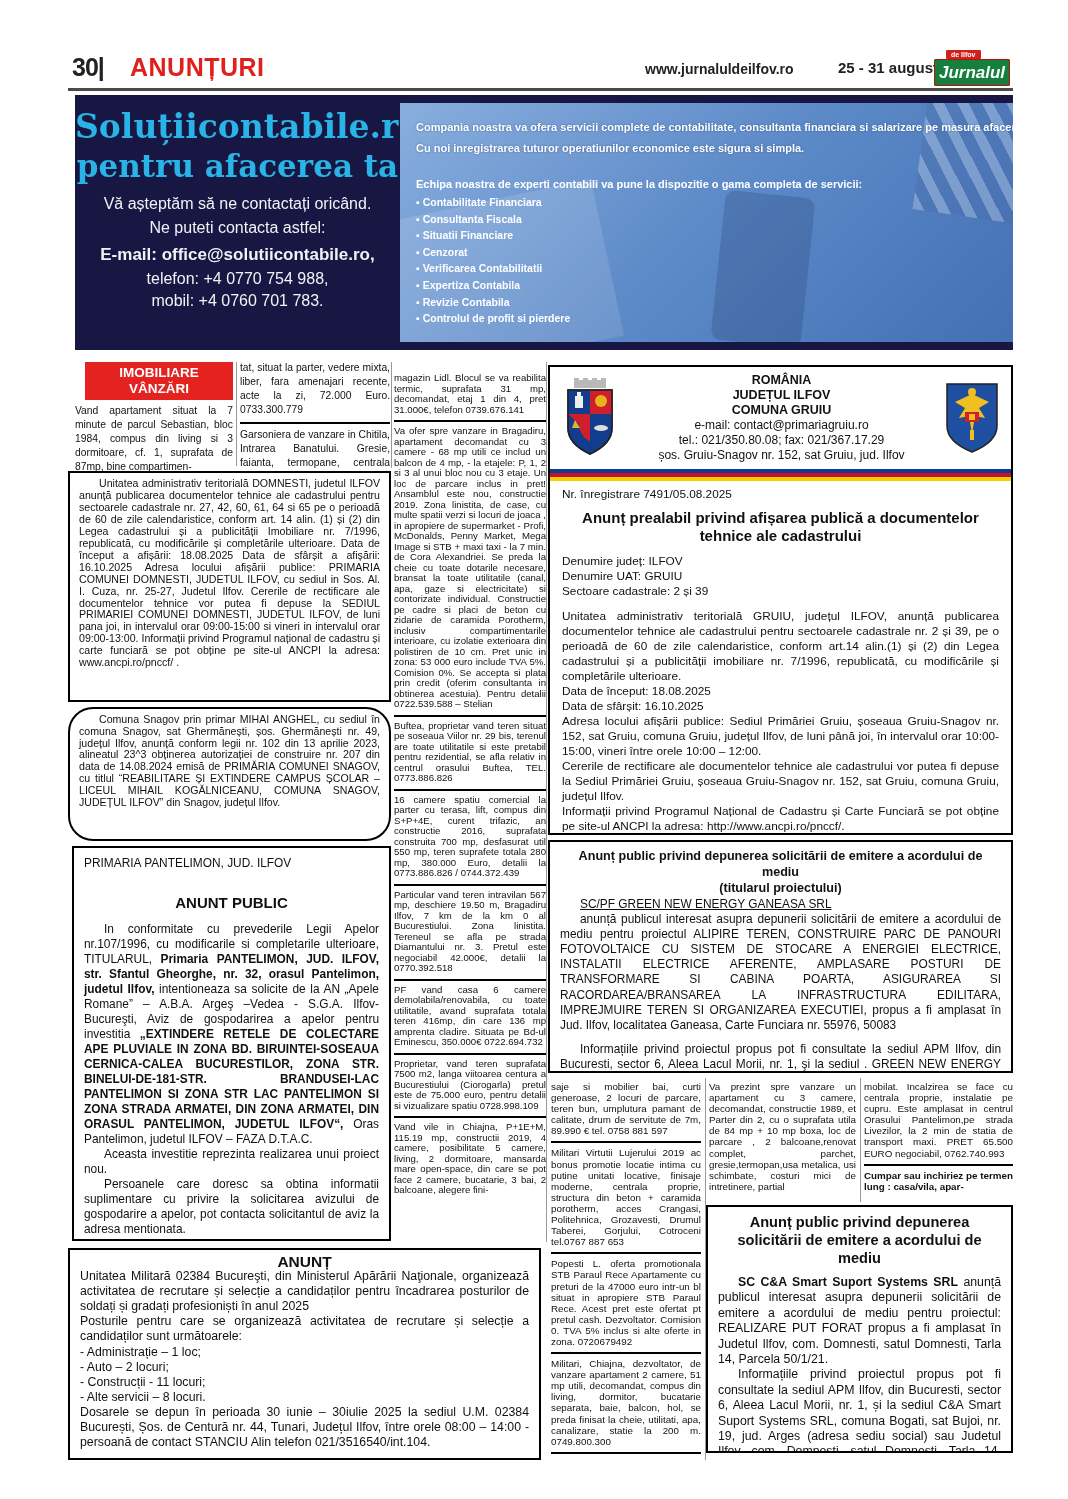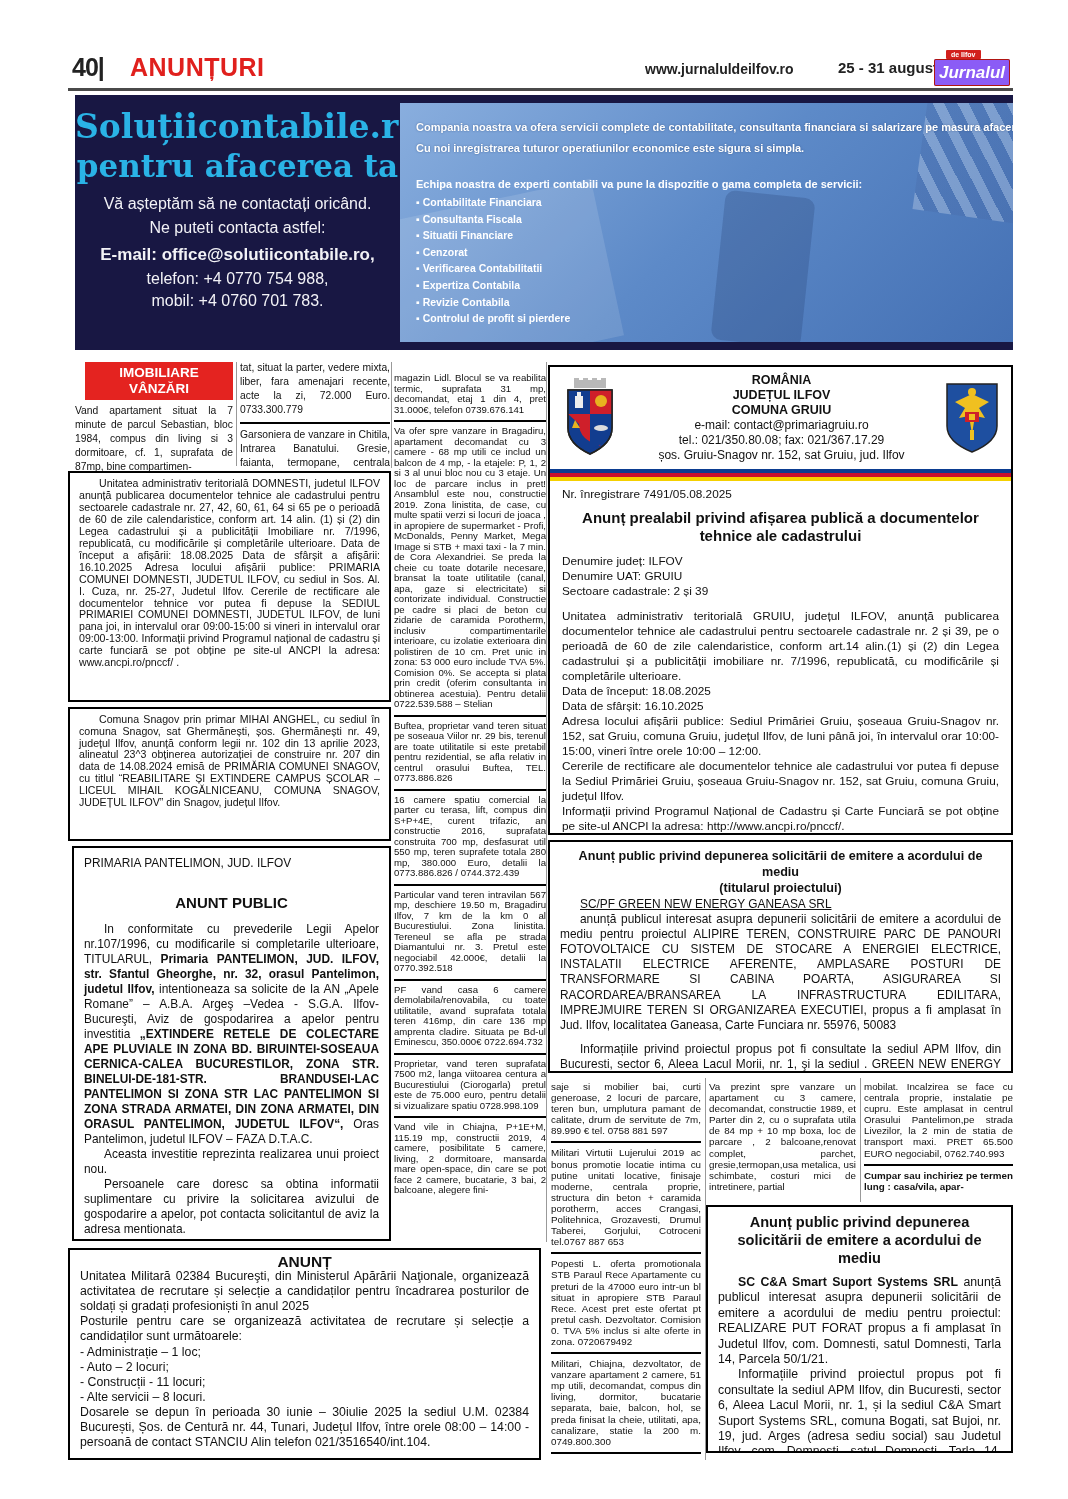--- a/index.html
+++ b/index.html
@@ -8,21 +8,21 @@
   .abs{position:absolute;}
   
   .hdr-num{font-size:25px;font-weight:bold;color:#222;letter-spacing:-1px;}
   .hdr-section{font-size:25px;font-weight:bold;color:#e0201d;letter-spacing:.5px;}
   .hdr-site{font-size:14px;font-weight:bold;color:#222;}
   .hdr-date{font-size:15px;font-weight:bold;color:#222;}
   .hdr-rule{background:#4a4a4a;height:3px;}
   .logo-wrap{width:78px;height:36px;}
   .logo-tab{position:absolute;left:12px;top:0;background:#d2201d;color:#fff;font-size:7px;font-weight:bold;
             padding:1px 5px;border-radius:1px;}
-  .logo-main{position:absolute;left:0;top:9px;width:76px;height:27px;background:#8b5cf6;color:#fff;
+  .logo-main{position:absolute;left:0;top:9px;width:76px;height:27px;background:#15803d;color:#fff;
              display:flex;align-items:center;justify-content:center;font-size:17px;font-weight:bold;
              font-style:italic;border-radius:2px;box-shadow:inset 0 0 0 1px #b01512;}
   
   .ad{background:#181743;overflow:hidden;}
   .ad-left{position:absolute;left:0;top:0;width:325px;height:255px;text-align:center;}
   .ad-title{color:#2ab3e6;font-family:"DejaVu Serif",serif;font-weight:bold;}
   .ad-t1{font-size:33px;margin-top:12px;}
   .ad-t2{font-size:31px;margin-top:2px;}
   .ad-white{color:#f2f2f6;font-size:16px;margin-top:11px;}
   .ad-bold{font-weight:bold;font-size:17px;}
@@ -43,42 +43,42 @@
   
   .badge{background:#e42320;color:#fff;font-weight:bold;font-size:13.5px;text-align:center;
          display:flex;flex-direction:column;justify-content:center;line-height:16px;}
   .cl{font-size:10.3px;line-height:14px;text-align:justify;}
   .cl3{font-size:9.6px;line-height:10.5px;text-align:justify;}
   .clbr{font-size:9.8px;line-height:11.1px;text-align:justify;}
   .bold{font-weight:bold;}
   
   .box{border:2px solid #000;box-sizing:border-box;background:#fff;}
   .box-dom{padding:5px 9px;font-size:10.6px;line-height:11.95px;text-align:justify;}
-  .box-sna{padding:5px 9px;font-size:10.6px;line-height:11.8px;text-align:justify;}
+  .box-sna{padding:5px 9px;font-size:10.6px;line-height:11.8px;text-align:justify;border-radius:25px;}
   .box-pan{padding:8px 10px;font-size:11.9px;line-height:15px;text-align:justify;}
   .box-mil{padding:4px 10px;font-size:12.3px;line-height:15.1px;text-align:justify;}
   .box-green{padding:6px 10px;font-size:11.9px;line-height:15.1px;text-align:justify;}
   .box-ca{padding:6px 10px;font-size:12.3px;line-height:15.4px;text-align:justify;}
   .ind{text-indent:20px;}
   .ttl{font-weight:bold;text-align:center;}
   
   .gru-head{display:flex;align-items:center;padding:6px 12px 4px 12px;}
   .gru-center{flex:1;text-align:center;font-size:12px;line-height:15px;}
   .gru-center .b{font-weight:bold;font-size:12.5px;}
   .tricolor{height:12px;margin:2px 0 0 0;
     background:linear-gradient(#0b3d91 0 34%,#c8102e 34% 67%,#f5d000 67% 100%);}
   .gru-body{padding:6px 12px;font-size:11.8px;line-height:15px;text-align:justify;}
   .gru-title{font-weight:bold;font-size:15px;text-align:center;margin:7px 18px 9px 18px;line-height:18px;}
 </style>
 </head>
 <body>
 
 <div id="page">
 
-  <div class="abs hdr-num" style="left:72px;top:53px;">40|</div>
+  <div class="abs hdr-num" style="left:72px;top:53px;">30|</div>
   <div class="abs hdr-section" style="left:110px;top:53px;margin-left:20px;">ANUNȚURI</div>
   <div class="abs hdr-site" style="left:645px;top:61px;">www.jurnaluldeilfov.ro</div>
   <div class="abs hdr-date" style="left:838px;top:59px;">25 - 31 august 2025</div>
   <div class="abs logo-wrap" style="left:934px;top:50px;">
     <div class="logo-tab">de Ilfov</div>
     <div class="logo-main">Jurnalul</div>
   </div>
   <div class="abs hdr-rule" style="left:68px;top:88px;width:945px;"></div>
 
   <div class="abs ad" style="left:75px;top:95px;width:938px;height:255px;">

